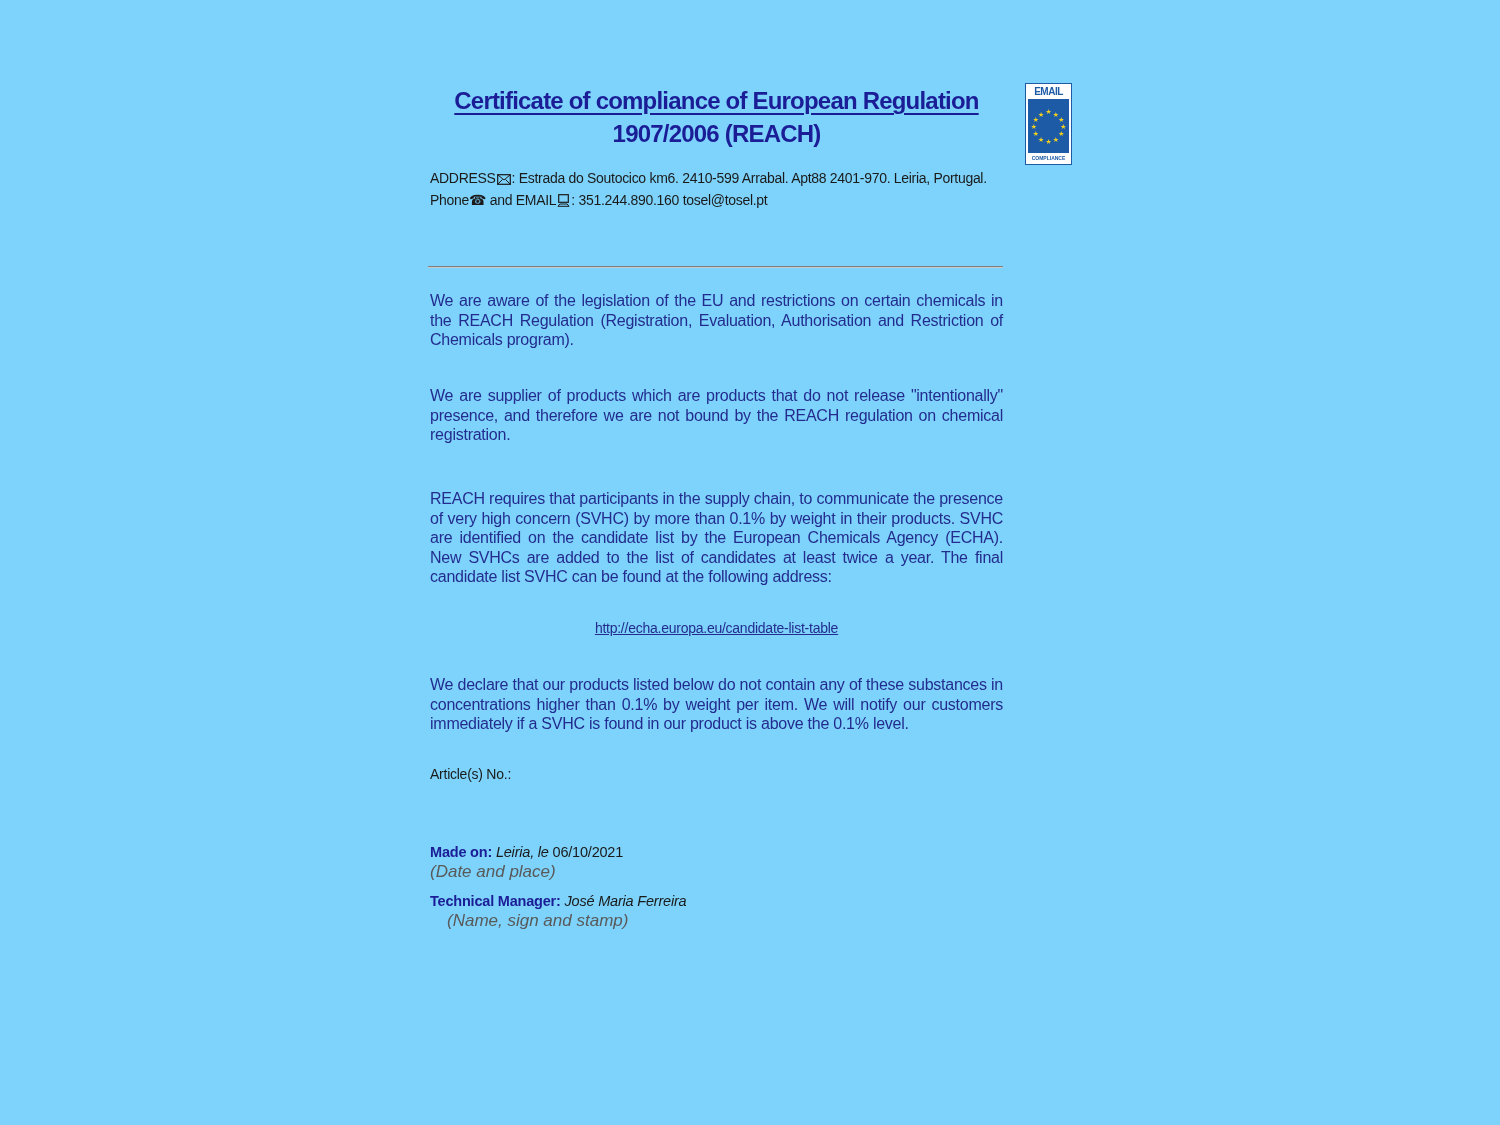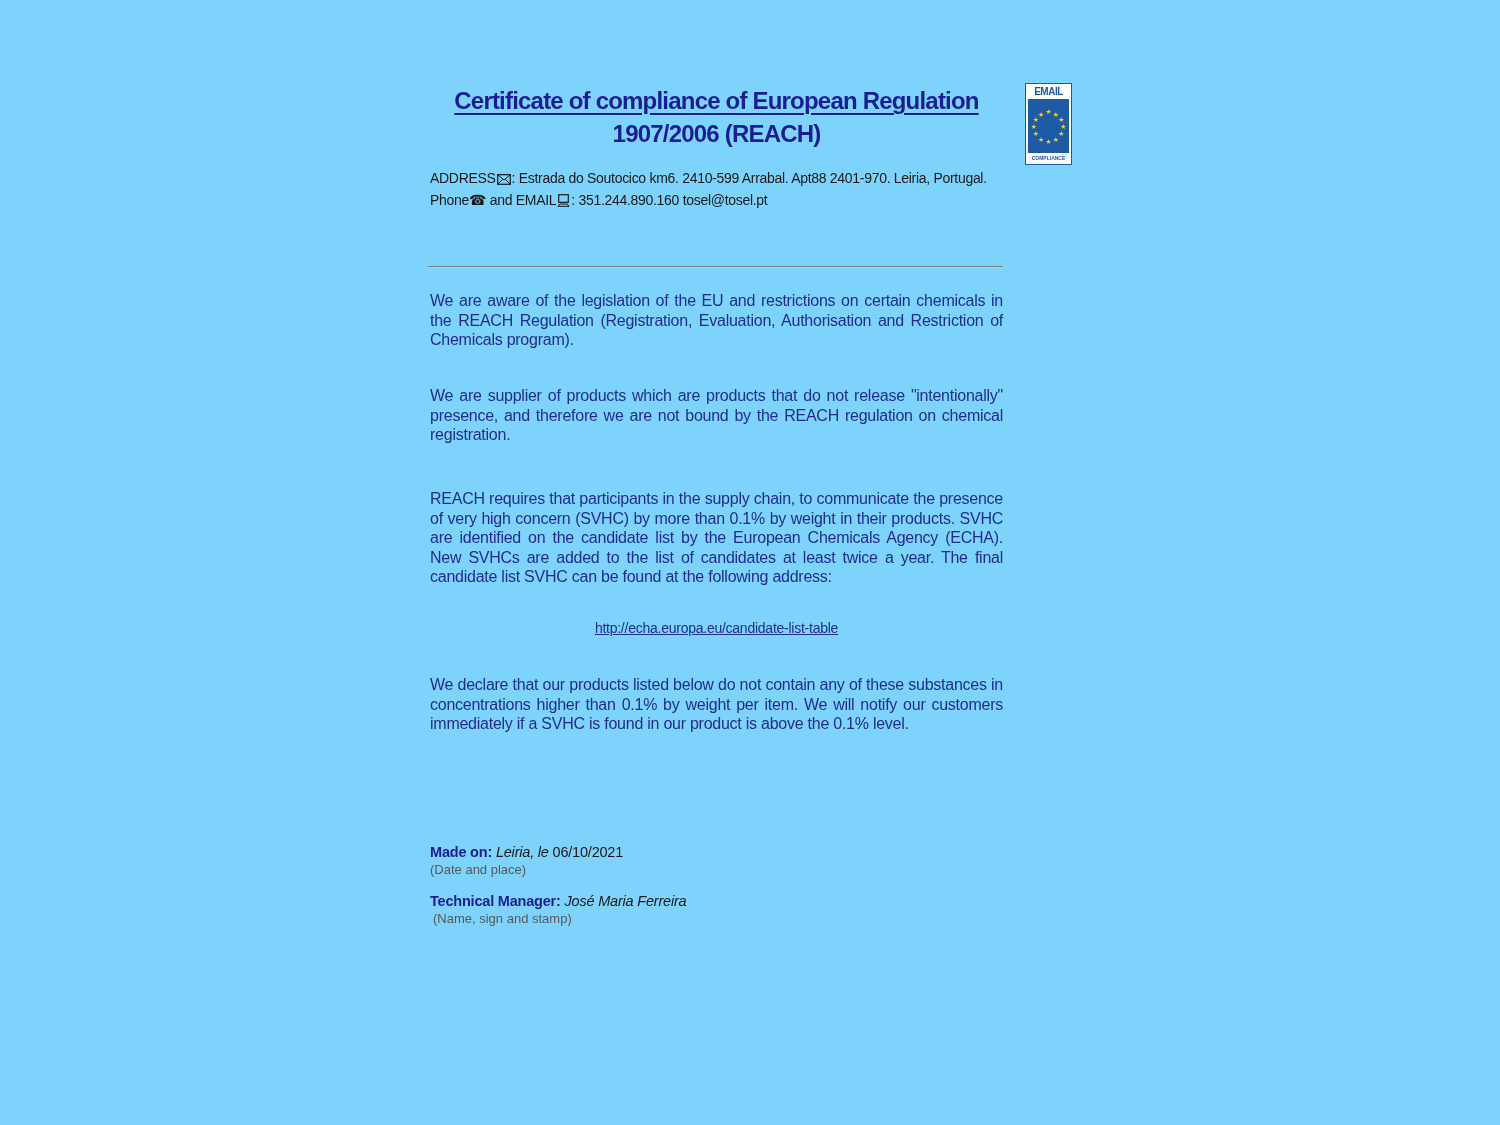--- a/index.html
+++ b/index.html
@@ -43,22 +43,22 @@
   .link-row { top:619px; text-align:center; }
   .link-row a { color:#232c8e; font-size:14px; letter-spacing:-0.25px;
                 text-decoration:underline; cursor:pointer; }
   .article { top:766px; color:#1a1a1a; font-size:14px; letter-spacing:-0.25px; }
 
   
   .made-on { top:844px; font-size:14.5px; letter-spacing:-0.2px; color:#1a1a1a; }
   .manager { top:893px; font-size:14.5px; letter-spacing:-0.2px; color:#1a1a1a; }
   .navy-b { color:#1b1d96; font-weight:bold; }
   .ital { font-style:italic; }
-  .note { font-size:13px; color:#595959; margin-top:2px; letter-spacing:0; }
-  .manager .note { margin-left:3px; }
+  .note { font-size:17px; font-style:italic; color:#595959; margin-top:2px; letter-spacing:0; }
+  .manager .note { margin-left:17px; }
 
   
   .signature { position:absolute; left:424px; top:938px; width:150px; height:120px; }
   .signature svg { position:absolute; left:0; top:0; }
   .sig-text { position:absolute; left:37px; top:39px; font-family:"Liberation Serif", serif;
               font-size:11px; line-height:14px; color:#1d1d30; white-space:nowrap; }
 </style>
 </head>
 <body>
 
@@ -108,20 +108,21 @@
   <p class="abs para p1">We are aware of the legislation of the EU and restrictions on certain chemicals in the REACH Regulation (Registration, Evaluation, Authorisation and Restriction of Chemicals program).</p>
   <p class="abs para p2">We are supplier of products which are products that do not release "intentionally" presence, and therefore we are not bound by the REACH regulation on chemical registration.</p>
   <p class="abs para p3">REACH requires that participants in the supply chain, to communicate the presence of very high concern (SVHC) by more than 0.1% by weight in their products. SVHC are identified on the candidate list by the European Chemicals Agency (ECHA). New SVHCs are added to the list of candidates at least twice a year. The final candidate list SVHC can be found at the following address:</p>
 
   <div class="abs link-row">
     <a>http://echa.europa.eu/candidate-list-table</a>
   </div>
 
   <p class="abs para p4">We declare that our products listed below do not contain any of these substances in concentrations higher than 0.1% by weight per item. We will notify our customers immediately if a SVHC is found in our product is above the 0.1% level.</p>
 
+  <div class="abs article">Article(s) No.:</div>
 
   <div class="abs made-on">
     <span class="navy-b">Made on:</span><span class="ital"> Leiria, le</span><span> 06/10/2021</span>
     <div class="note">(Date and place)</div>
   </div>
 
   <div class="abs manager">
     <span class="navy-b">Technical Manager:</span><span class="ital"> José Maria Ferreira</span>
     <div class="note">(Name, sign and stamp)</div>
   </div>

